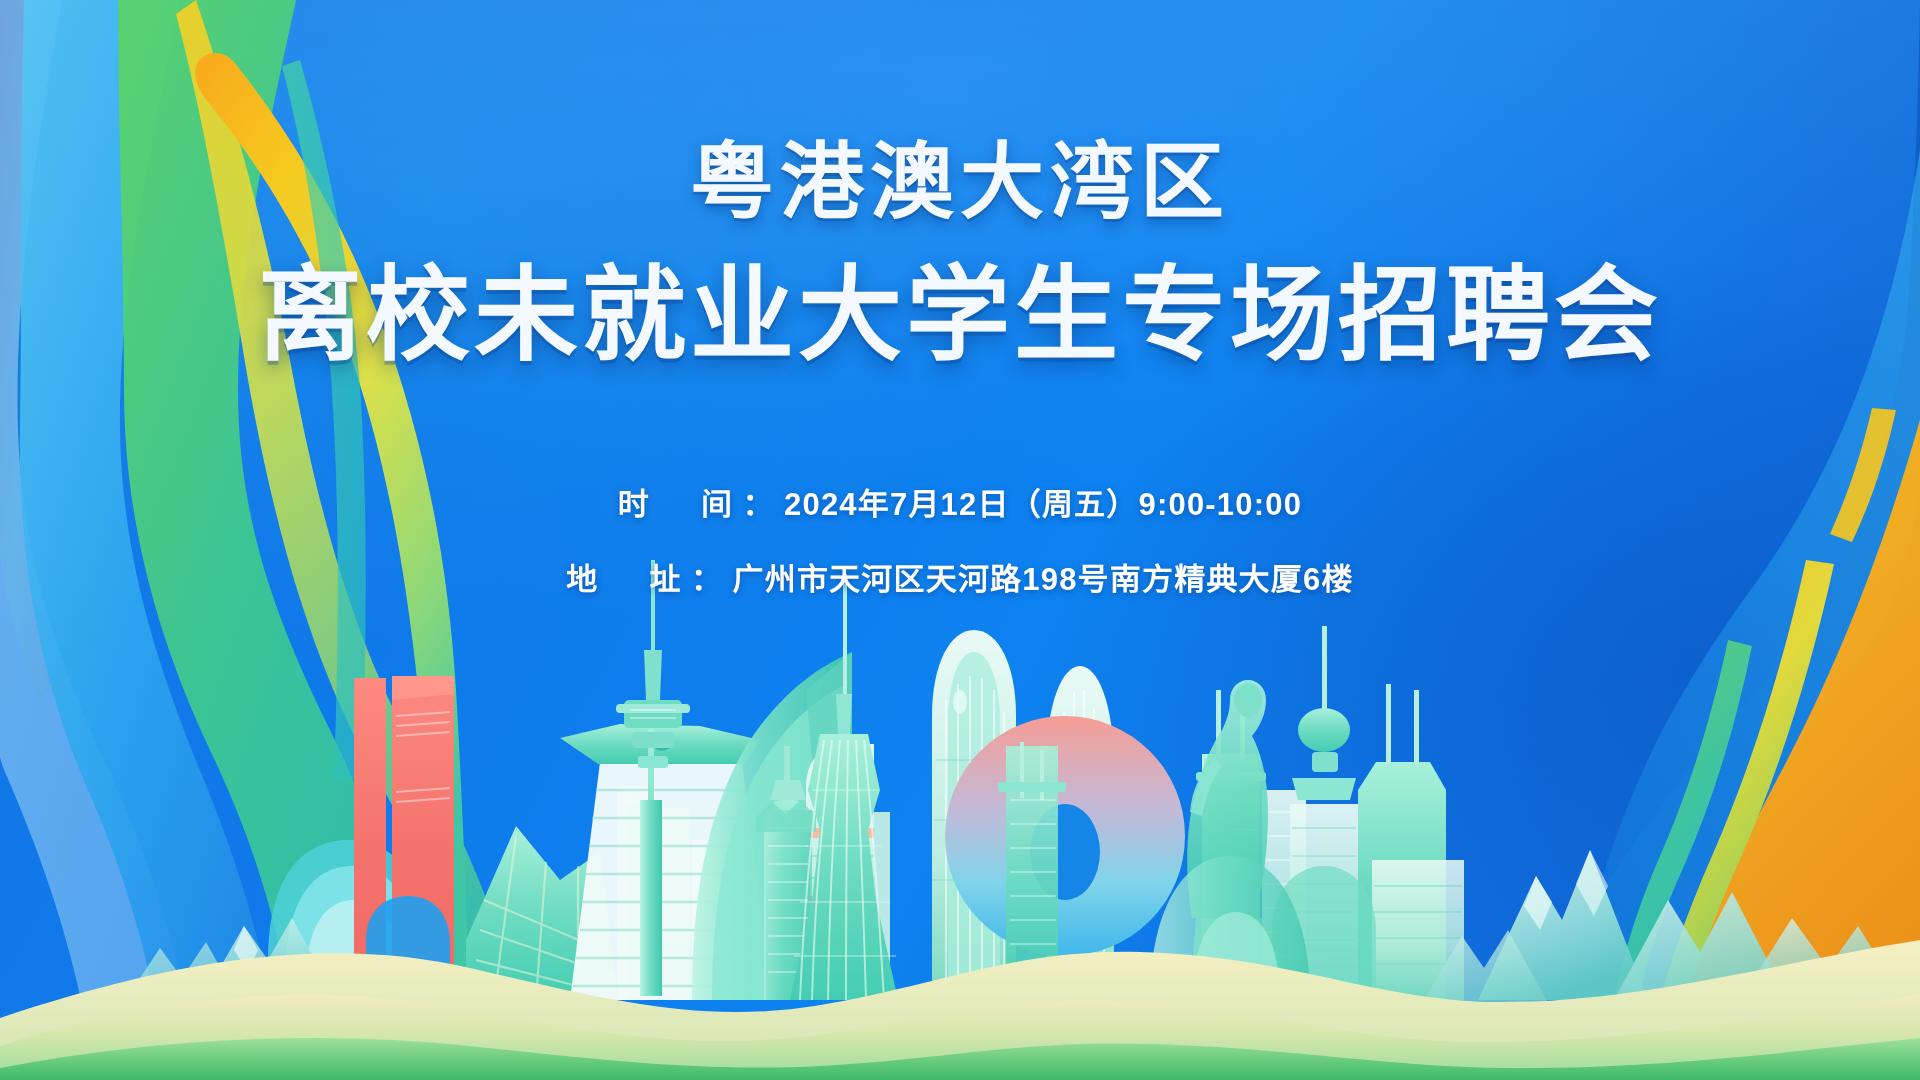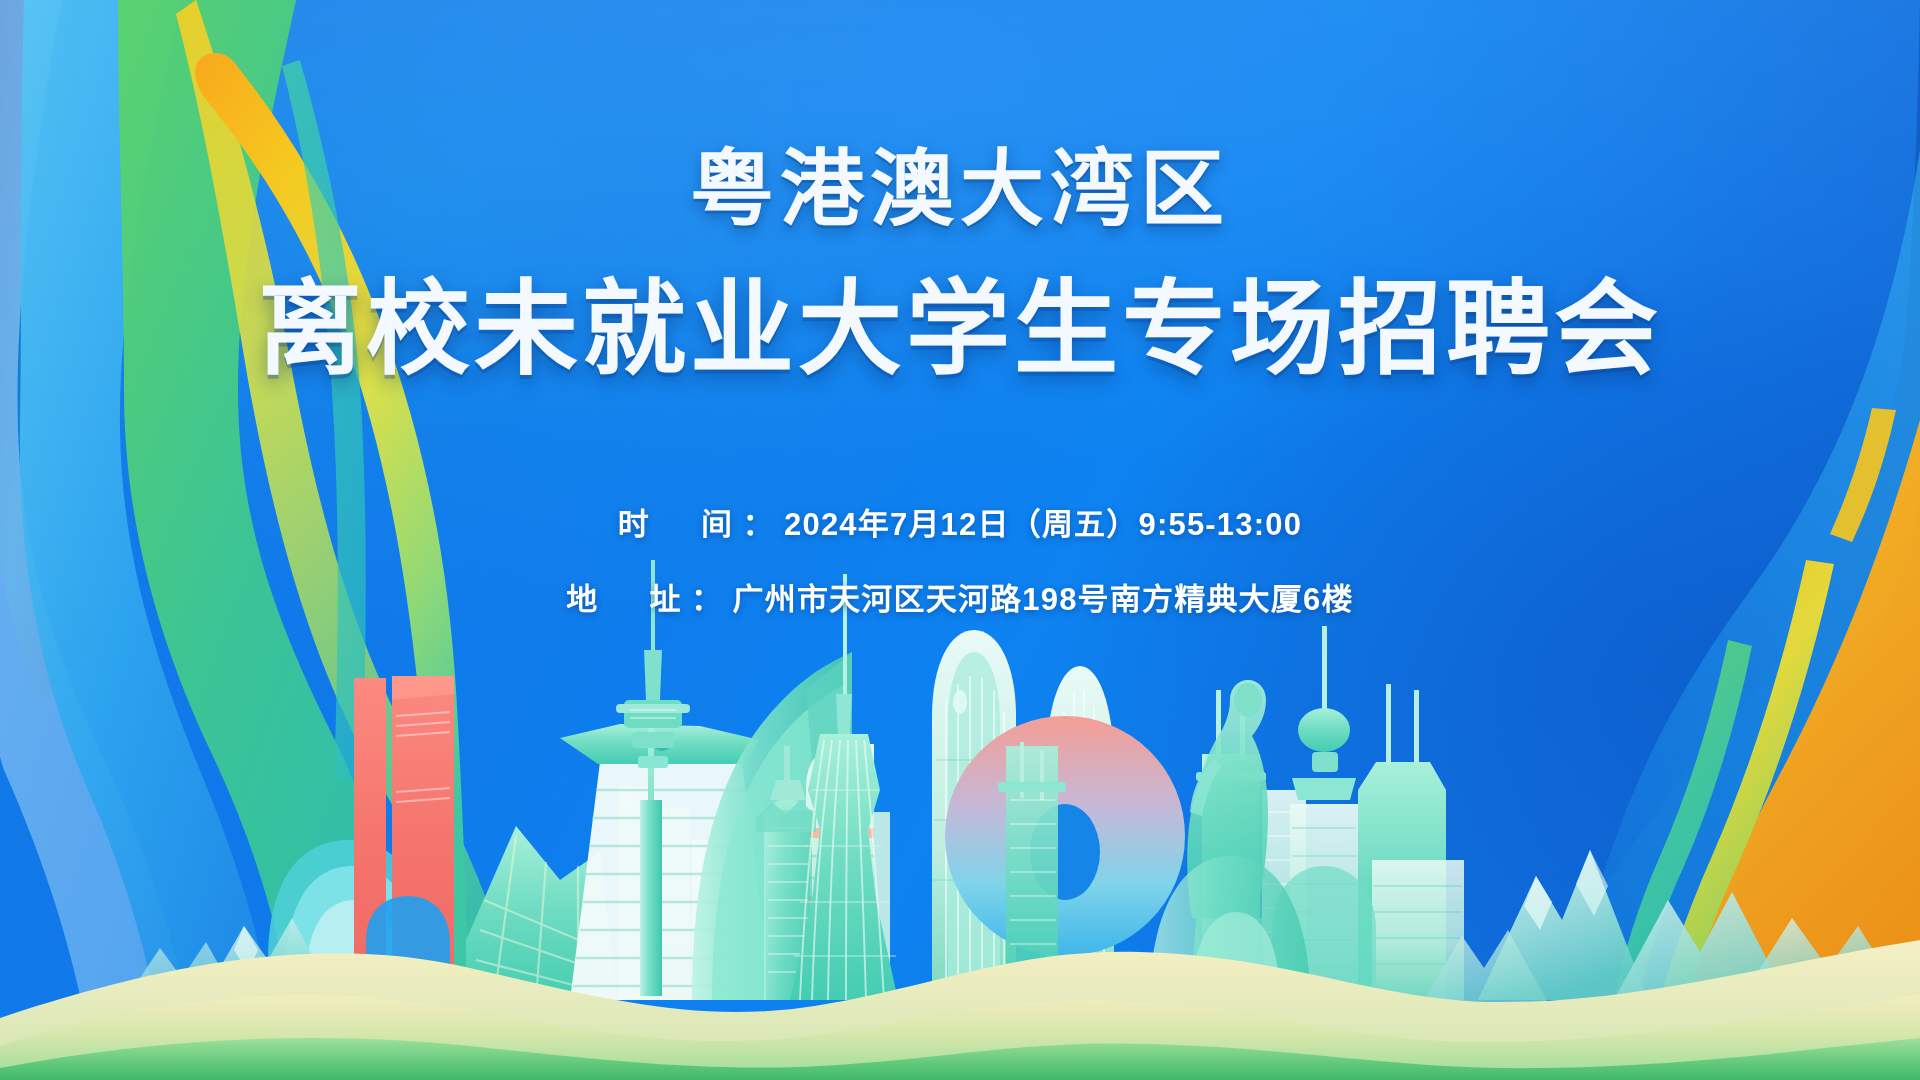--- a/index.html
+++ b/index.html
@@ -46,34 +46,34 @@
   .text-stack {
     position: absolute;
     left: 0;
     top: 0;
     width: 1920px;
     text-align: center;
     z-index: 40;
   }
 
   .title-line1 {
-    margin: 16px;
+    margin: 9px;
     padding-top: 128px;
     font-size: 84px;
     line-height: 1.08;
     font-weight: 700;
     letter-spacing: 6px;
     color: #f4f9ff;
     text-shadow:
       0 3px 0 rgba(6,60,140,0.30),
       0 6px 14px rgba(4,44,110,0.40);
   }
 
   .title-line2 {
-    margin: 8px;
+    margin: 2px;
     padding-top: 22px;
     font-size: 104px;
     line-height: 1.08;
     font-weight: 700;
     letter-spacing: 4px;
     color: #f4f9ff;
     text-shadow:
       0 4px 0 rgba(6,60,140,0.30),
       0 8px 18px rgba(4,44,110,0.42);
   }
@@ -540,21 +540,21 @@
              C1690,1066 1800,1050 1920,1038 L1920,1080 L0,1080 Z" fill="url(#hillFront)"></path>
   </svg>
 
   <div class="text-stack">
 
     <h1 class="title-line1">粤港澳大湾区</h1>
 
     <h2 class="title-line2">离校未就业大学生专场招聘会</h2>
 
     <p class="meta meta-time">
-      <span class="lbl">时　间：</span><span>2024年7月12日（周五）9:55-13:00</span>
+      <span class="lbl">时　间：</span><span>2024年7月12日（周五）9:00-10:00</span>
     </p>
 
     <p class="meta meta-addr">
       <span class="lbl">地　址：</span><span>广州市天河区天河路198号南方精典大厦6楼</span>
     </p>
 
   </div>
 
 </div>
 

